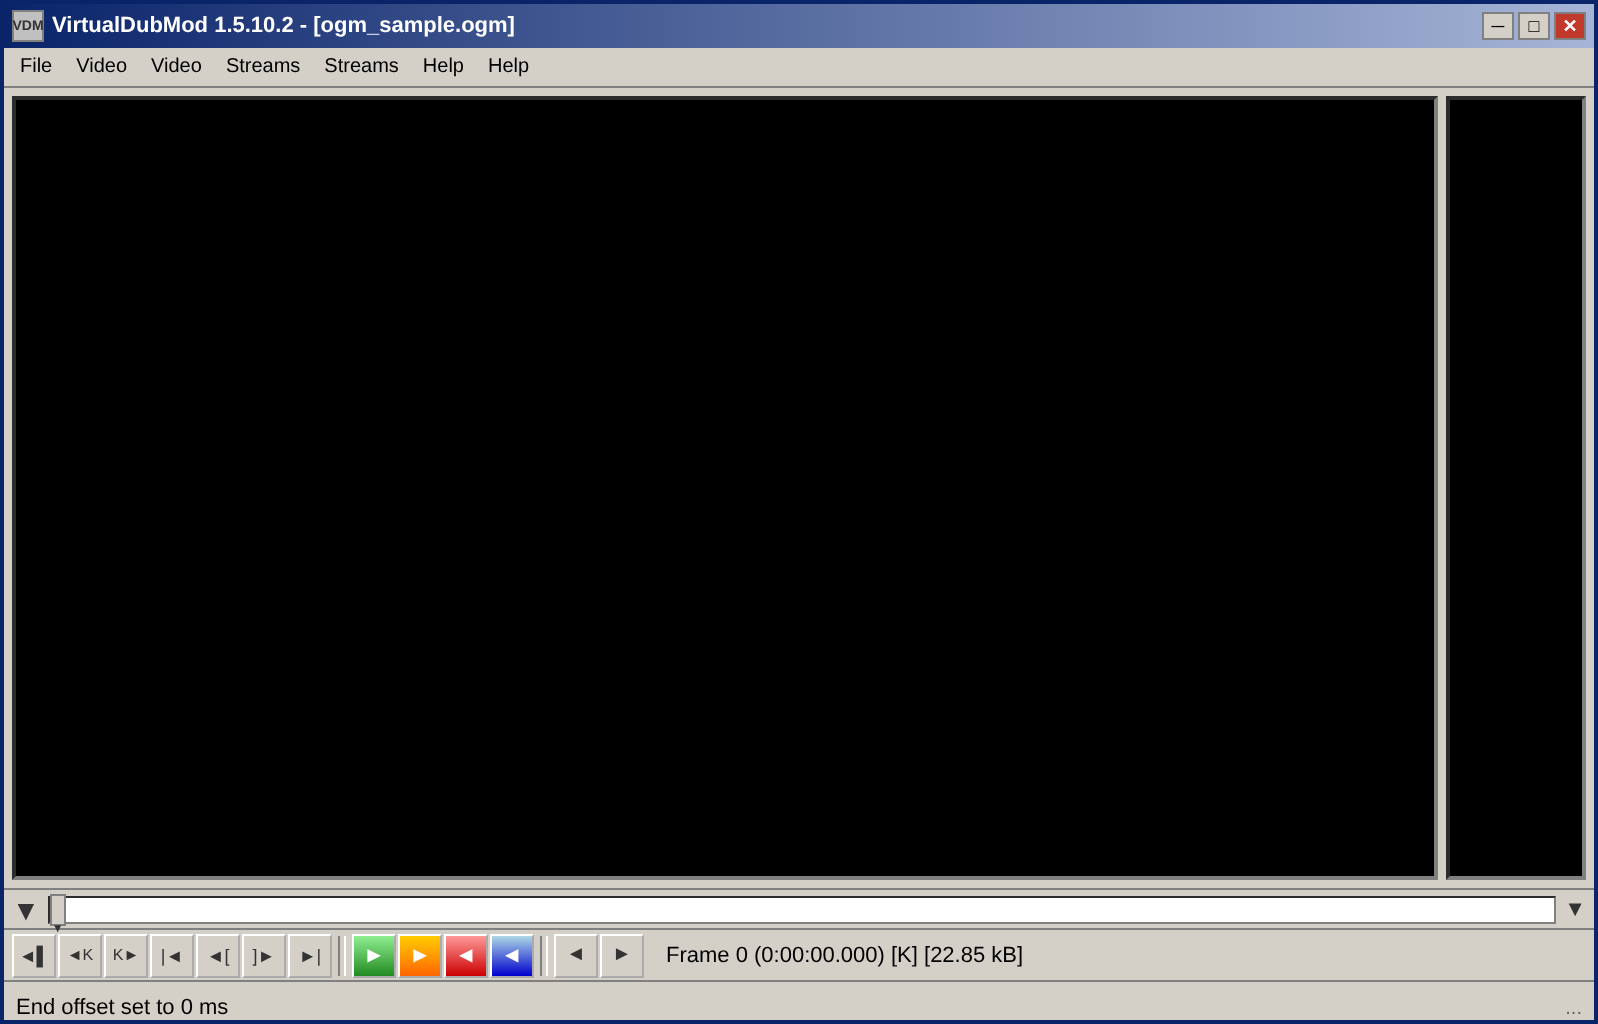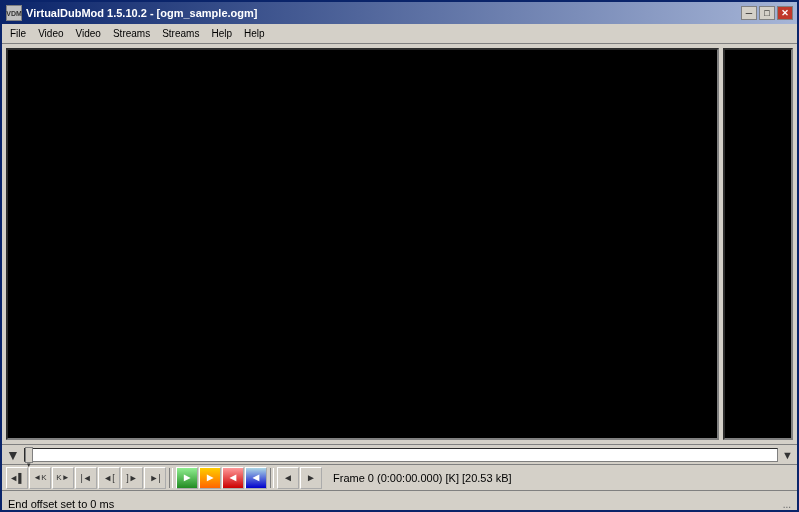--- a/index.html
+++ b/index.html
@@ -278,20 +278,20 @@
 
     <div class="toolbar-separator"></div>
 
     <div class="toolbar-btn" title="Previous marker">
       <span style="font-size:10px;">◄</span>
     </div>
     <div class="toolbar-btn" title="Next marker">
       <span style="font-size:10px;">►</span>
     </div>
 
-    <div class="frame-info">Frame 0 (0:00:00.000) [K] [20.53 kB]</div>
+    <div class="frame-info">Frame 0 (0:00:00.000) [K] [22.85 kB]</div>
   </div>
 
   <div class="status-bar">
     <span>End offset set to 0 ms</span>
     <span class="status-right">...</span>
   </div>
 </div>
 
 </body></html>

